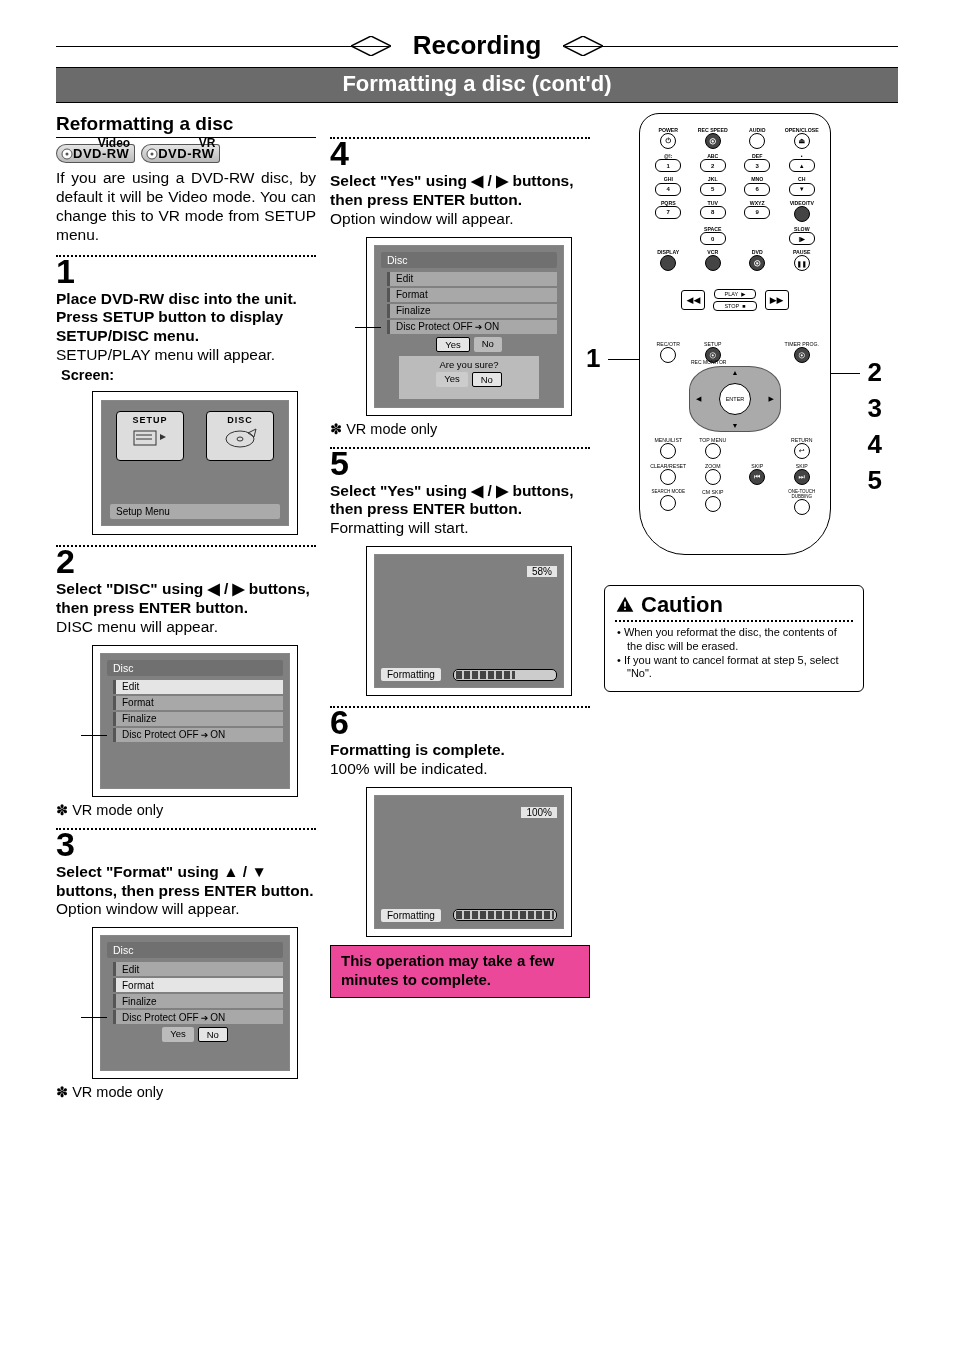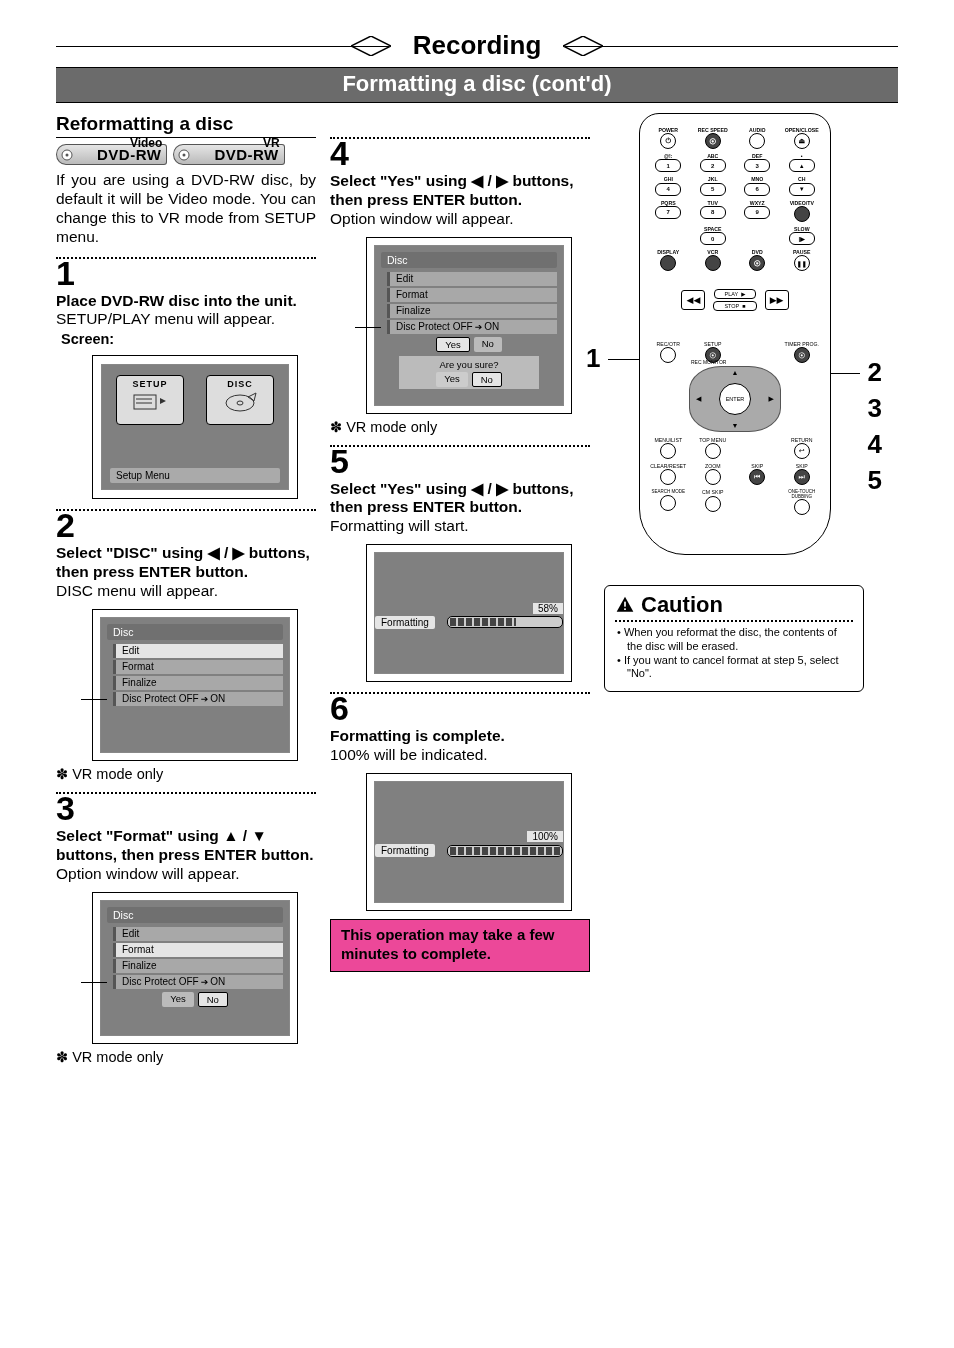--- a/index.html
+++ b/index.html
@@ -95,23 +95,22 @@
     position: relative;
   }
   .badge .badge-super {
     position: absolute;
     top: -9px;
     right: 4px;
     font-size: 12px;
     font-weight: bold;
   }
   .badge .badge-text {
-    font-size: 15px;
+    font-size: 13px;
     letter-spacing: 0.5px;
-    margin-left: 24px;
   }
   .body-text {
     font-size: 15.5px;
     line-height: 1.22;
     text-align: justify;
   }
   .dotted-divider {
     border: none;
     border-top: 2px dotted #000;
     margin: 10px 0 0 0;
@@ -196,22 +195,22 @@
     background: #bbb;
     padding: 1px 8px;
     border-radius: 2px;
   }
   .osd-yesno.sel {
     background: #e5e5e5;
     border: 1px solid #000;
   }
   .osd-sure-box {
     background: #bbb;
-    margin: 4px 18px 8px 18px;
-    padding: 3px 4px 2px 4px;
+    margin: 4px 18px 0 18px;
+    padding: 3px 4px 12px 4px;
     text-align: center;
     font-size: 9.5px;
   }
   .osd-format-text {
     display: inline-block;
     background: #e5e5e5;
     font-size: 10px;
     padding: 1px 6px;
     border-radius: 2px;
   }
@@ -238,25 +237,25 @@
     background: repeating-linear-gradient(90deg, #444 0 6px, transparent 6px 8px);
   }
   .osd-row-lower {
     display: flex;
     align-items: center;
     gap: 6px;
   }
   .osd-format-blank {
     background: #808080;
     border: 1px solid #888;
-    padding: 0;
+    padding: 6px;
     height: 120px;
     display: flex;
     flex-direction: column;
-    justify-content: center;
+    justify-content: space-between;
   }
   .osd-setup {
     width: 206px;
     margin: 8px 0 0 36px;
   }
   .osd-setup-outer {
     border: 1px solid #000;
     padding: 8px;
   }
   .osd-setup-frame {
@@ -541,20 +540,21 @@
             </svg>
           <span class="badge-text">DVD-RW</span>
         </span>
       </div>
 
       <div class="body-text">If you are using a DVD-RW disc, by default it will be Video mode. You can change this to VR mode from SETUP menu.</div>
 
       <hr class="dotted-divider">
       <div class="step-num">1</div>
       <div class="bold">Place DVD-RW disc into the unit.</div>
+      <div class="bold">Press SETUP button to display SETUP/DISC menu.</div>
       <div class="body-text">SETUP/PLAY menu will appear.</div>
       <div class="small-caption indent">Screen:</div>
 
       <div class="osd-setup">
         <div class="osd-setup-outer">
           <div class="osd-setup-frame">
             <div class="setup-chip">
               <div class="setup-chip-title">SETUP</div>
               <svg width="40" height="26" viewBox="0 0 40 26" style="margin-top:2px">
                 <rect x="4" y="4" width="22" height="14" fill="none" stroke="#333" stroke-width="1"></rect>

